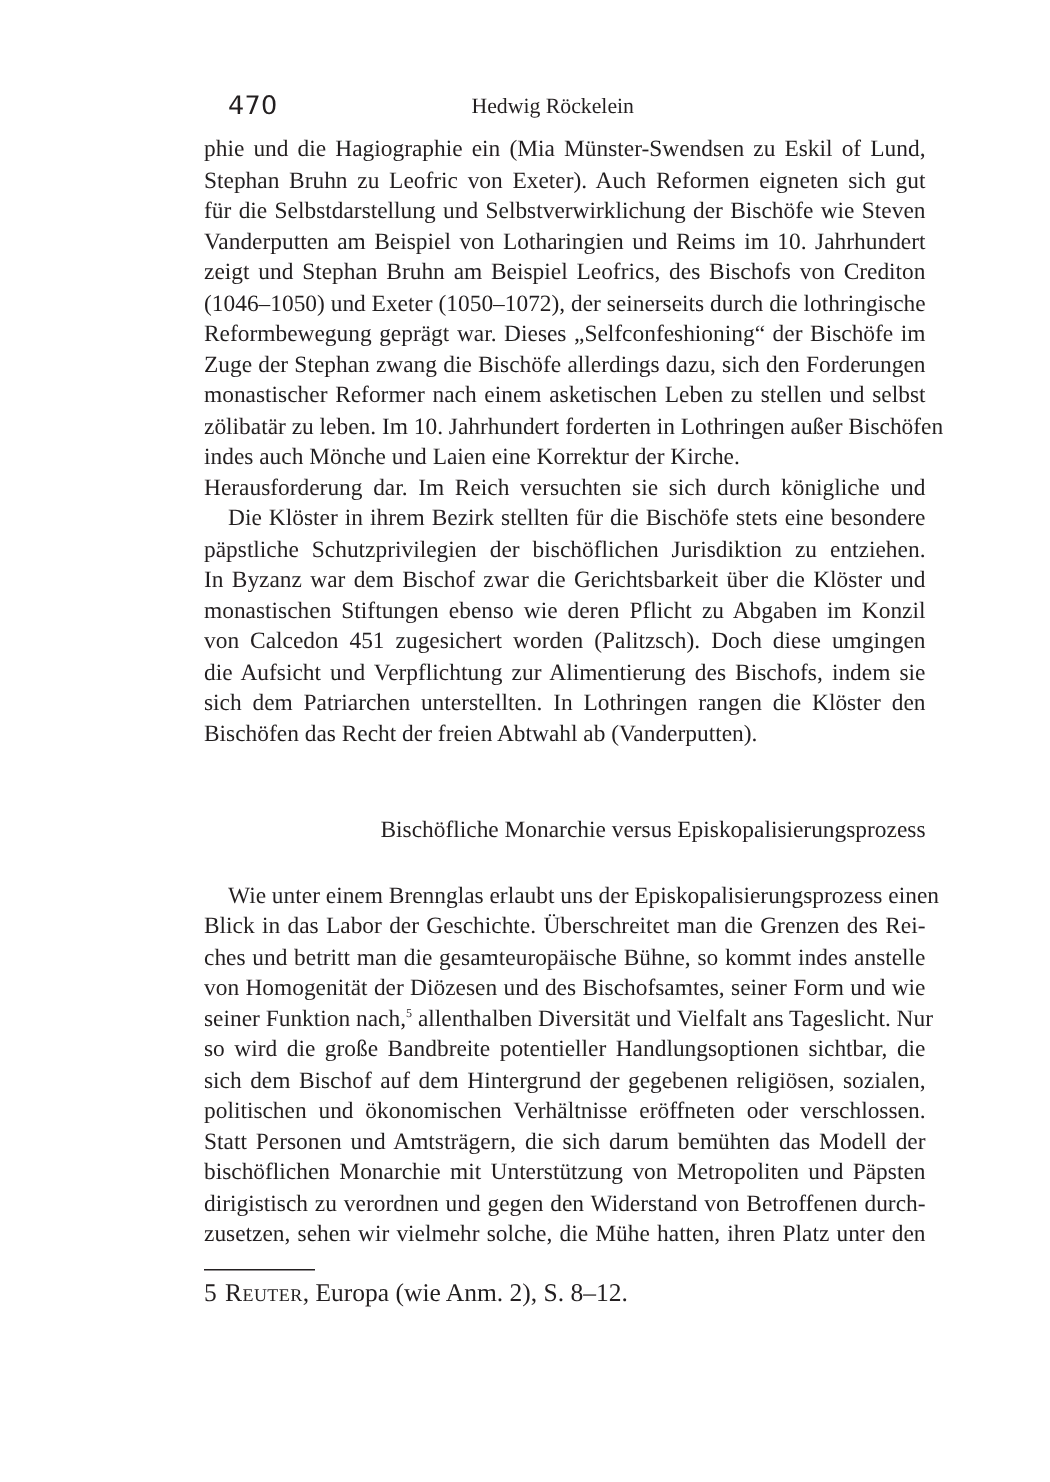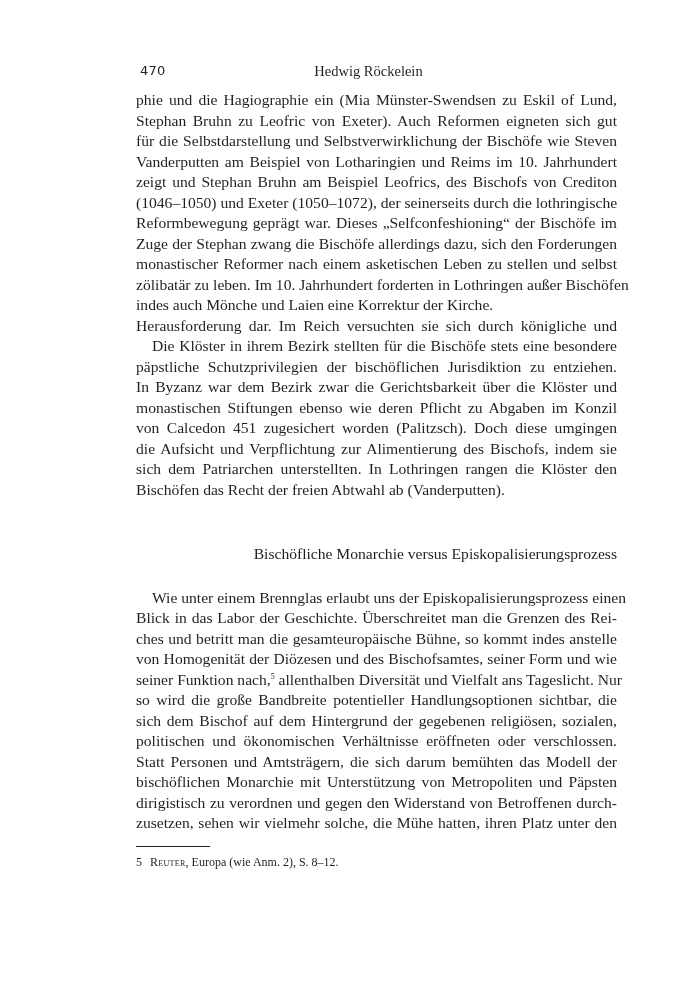--- a/index.html
+++ b/index.html
@@ -22,24 +22,24 @@
       width: 481px;
     }
     .running-head {
       position: relative;
       height: 22px;
       font-size: 14.5px;
       line-height: 22px;
     }
     .page-number {
       position: absolute;
-      left: 4px;
+      left: 16px;
       top: 0;
       font-family: "DejaVu Sans", sans-serif;
-      font-size: 13px;
+      font-size: 17px;
       letter-spacing: 0.2px;
       text-align: center;
     }
     .running-title {
       position: absolute;
       left: 0;
       right: 16px;
       top: 0;
       text-align: center;
     }
@@ -82,21 +82,21 @@
       line-height: 0;
     }
     .footnote-rule {
       margin-top: 12px;
       width: 74px;
       height: 0;
       border-top: 1px solid #231f20;
     }
     .footnote {
       margin-top: 6px;
-      font-size: 12px;
+      font-size: 17px;
       line-height: 18px;
     }
     .fn-num {
       display: inline-block;
       width: 14px;
     }
     .smallcaps {
       font-variant: small-caps;
       letter-spacing: 0.3px;
     }
@@ -123,21 +123,21 @@
       <span class="line">Zuge der Stephan zwang die Bischöfe allerdings dazu, sich den Forderungen</span>
       <span class="line">monastischer Reformer nach einem asketischen Leben zu stellen und selbst</span>
       <span class="line">zölibatär zu leben. Im 10. Jahrhundert forderten in Lothringen außer Bischöfen</span>
       <span class="line last">indes auch Mönche und Laien eine Korrektur der Kirche.</span>
     </div>
 
     <div class="paragraph">
       <span class="line">Herausforderung dar. Im Reich versuchten sie sich durch königliche und</span>
       <span class="line indent">Die Klöster in ihrem Bezirk stellten für die Bischöfe stets eine besondere</span>
       <span class="line">päpstliche Schutzprivilegien der bischöflichen Jurisdiktion zu entziehen.</span>
-      <span class="line">In Byzanz war dem Bezirk zwar die Gerichtsbarkeit über die Klöster und</span>
+      <span class="line">In Byzanz war dem Bischof zwar die Gerichtsbarkeit über die Klöster und</span>
       <span class="line">monastischen Stiftungen ebenso wie deren Pflicht zu Abgaben im Konzil</span>
       <span class="line">von Calcedon 451 zugesichert worden (Palitzsch). Doch diese umgingen</span>
       <span class="line">die Aufsicht und Verpflichtung zur Alimentierung des Bischofs, indem sie</span>
       <span class="line">sich dem Patriarchen unterstellten. In Lothringen rangen die Klöster den</span>
       <span class="line last">Bischöfen das Recht der freien Abtwahl ab (Vanderputten).</span>
     </div>
 
     <div class="section-gap-top"></div>
     <div class="section-heading">Bischöfliche Monarchie versus Episkopalisierungsprozess</div>
     <div class="section-gap-bottom"></div>

